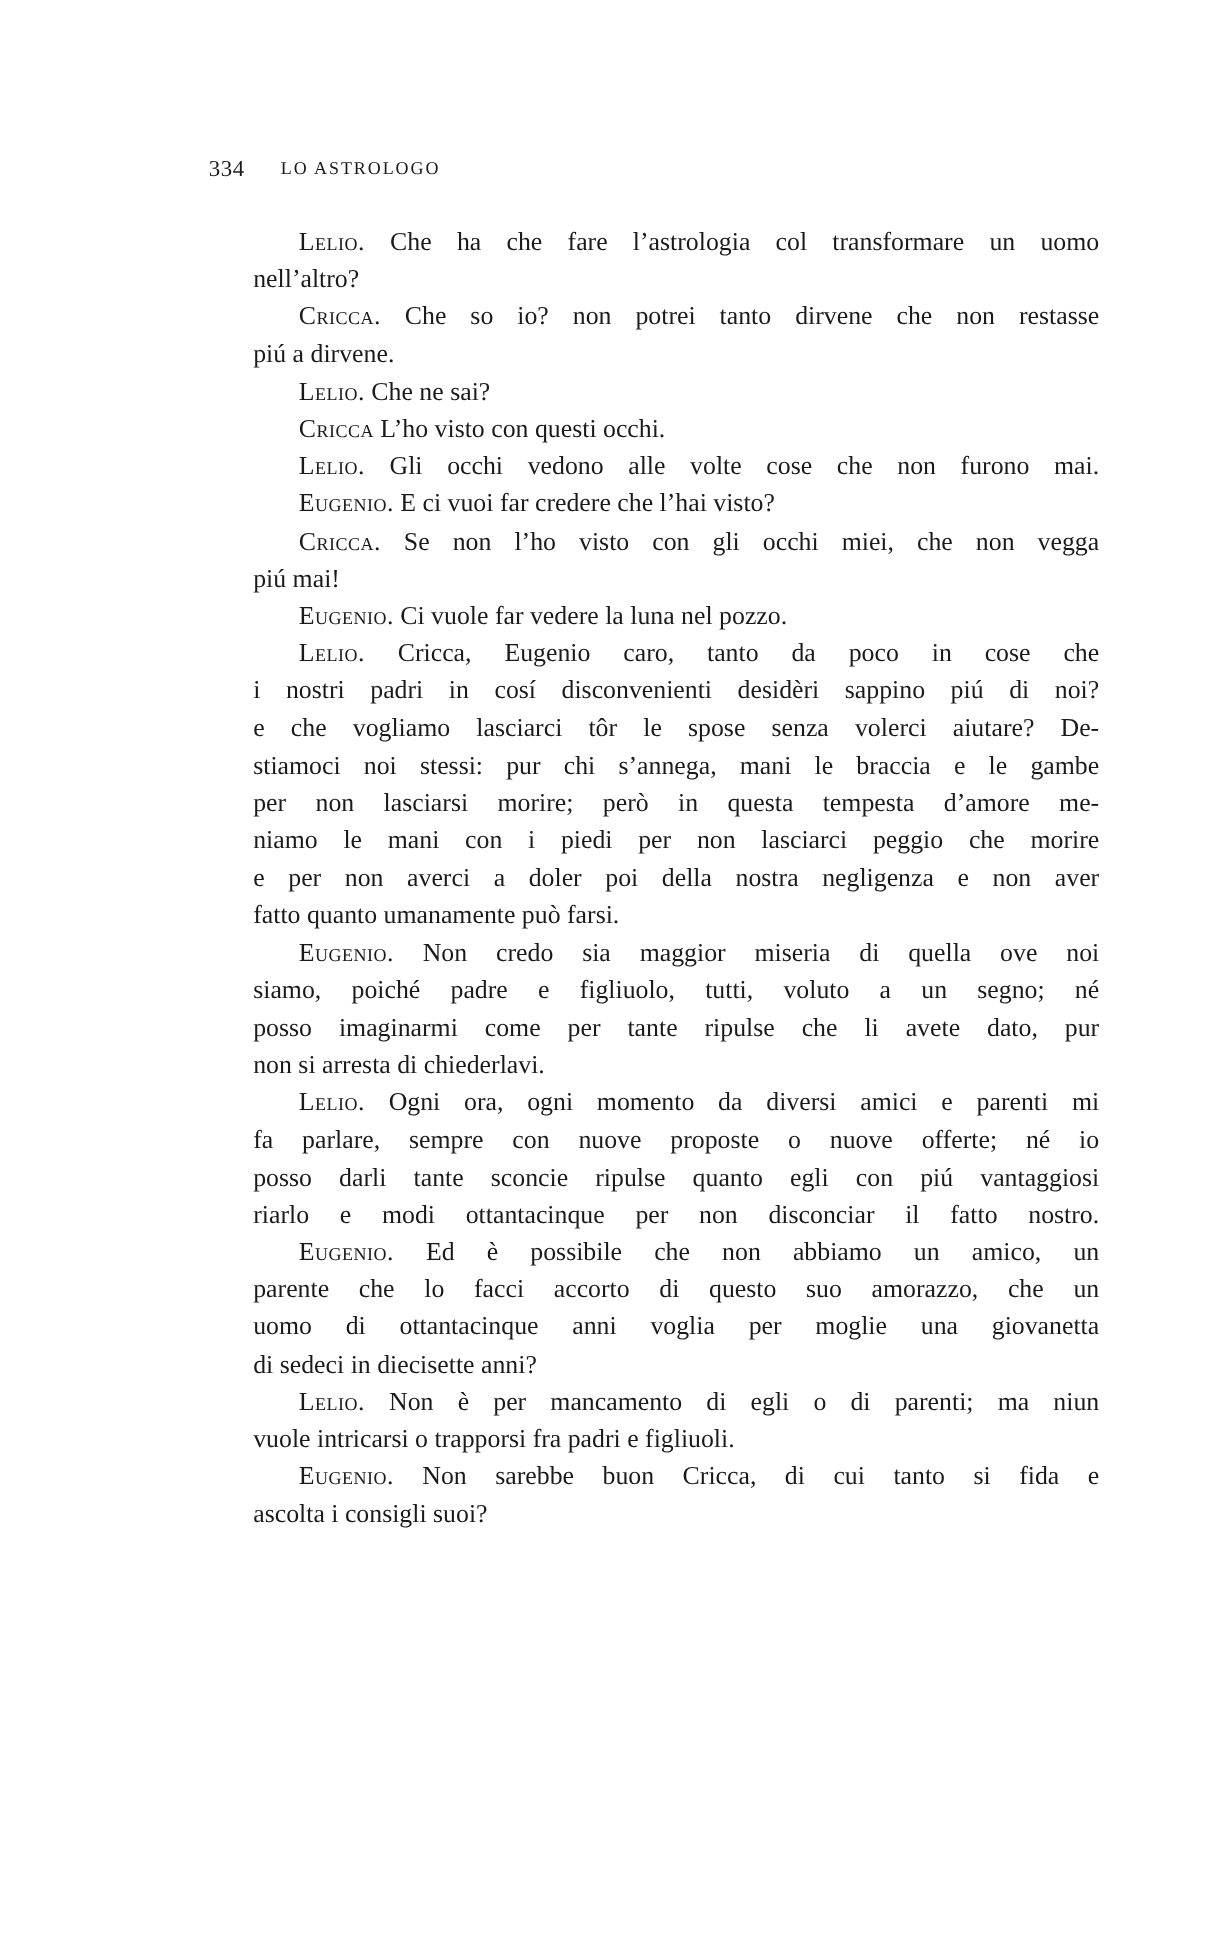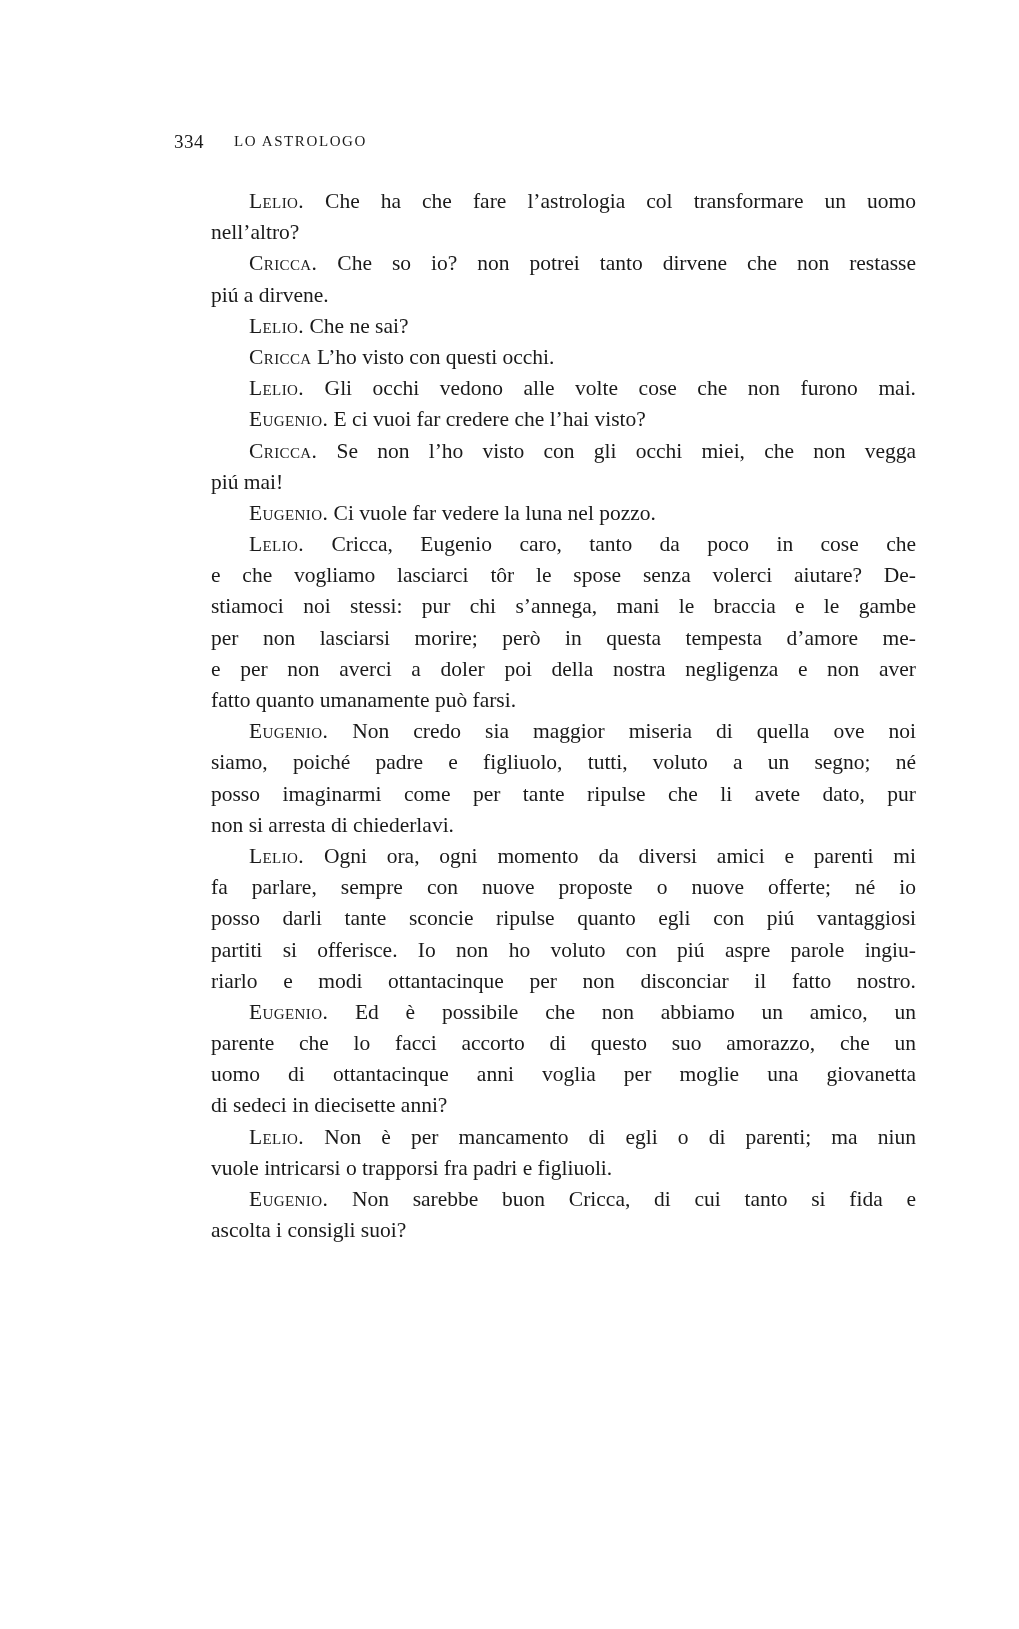--- a/index.html
+++ b/index.html
@@ -88,33 +88,34 @@
       <span class="line indent"><span class="speaker">Cricca.</span><span> Che so io? non potrei tanto dirvene che non restasse</span></span>
       <span class="line last"><span>piú a dirvene.</span></span>
       <span class="line indent last"><span class="speaker">Lelio.</span><span> Che ne sai?</span></span>
       <span class="line indent last"><span class="speaker">Cricca</span><span> L’ho visto con questi occhi.</span></span>
       <span class="line indent"><span class="speaker">Lelio.</span><span> Gli occhi vedono alle volte cose che non furono mai.</span></span>
       <span class="line indent last"><span class="speaker">Eugenio.</span><span> E ci vuoi far credere che l’hai visto?</span></span>
       <span class="line indent"><span class="speaker">Cricca.</span><span> Se non l’ho visto con gli occhi miei, che non vegga</span></span>
       <span class="line last"><span>piú mai!</span></span>
       <span class="line indent last"><span class="speaker">Eugenio.</span><span> Ci vuole far vedere la luna nel pozzo.</span></span>
       <span class="line indent"><span class="speaker">Lelio.</span><span> Cricca, Eugenio caro, tanto da poco in cose che</span></span>
+      <span class="line"><span>i nostri padri in cosí disconvenienti desidèri sappino piú di noi?</span></span>
       <span class="line"><span>e che vogliamo lasciarci tôr le spose senza volerci aiutare? De-</span></span>
       <span class="line"><span>stiamoci noi stessi: pur chi s’annega, mani le braccia e le gambe</span></span>
       <span class="line"><span>per non lasciarsi morire; però in questa tempesta d’amore me-</span></span>
+      <span class="line"><span>niamo le mani con i piedi per non lasciarci peggio che morire</span></span>
       <span class="line"><span>e per non averci a doler poi della nostra negligenza e non aver</span></span>
       <span class="line last"><span>fatto quanto umanamente può farsi.</span></span>
       <span class="line indent"><span class="speaker">Eugenio.</span><span> Non credo sia maggior miseria di quella ove noi</span></span>
       <span class="line"><span>siamo, poiché padre e figliuolo, tutti, voluto a un segno; né</span></span>
       <span class="line"><span>posso imaginarmi come per tante ripulse che li avete dato, pur</span></span>
       <span class="line last"><span>non si arresta di chiederlavi.</span></span>
       <span class="line indent"><span class="speaker">Lelio.</span><span> Ogni ora, ogni momento da diversi amici e parenti mi</span></span>
       <span class="line"><span>fa parlare, sempre con nuove proposte o nuove offerte; né io</span></span>
       <span class="line"><span>posso darli tante sconcie ripulse quanto egli con piú vantaggiosi</span></span>
-      <span class="line"><span>partiti si offerisce. Io non ho voluto con piú aspre parole ingiu-</span></span>
       <span class="line"><span>riarlo e modi ottantacinque per non disconciar il fatto nostro.</span></span>
       <span class="line indent"><span class="speaker">Eugenio.</span><span> Ed è possibile che non abbiamo un amico, un</span></span>
       <span class="line"><span>parente che lo facci accorto di questo suo amorazzo, che un</span></span>
       <span class="line"><span>uomo di ottantacinque anni voglia per moglie una giovanetta</span></span>
       <span class="line last"><span>di sedeci in diecisette anni?</span></span>
       <span class="line indent"><span class="speaker">Lelio.</span><span> Non è per mancamento di egli o di parenti; ma niun</span></span>
       <span class="line last"><span>vuole intricarsi o trapporsi fra padri e figliuoli.</span></span>
       <span class="line indent"><span class="speaker">Eugenio.</span><span> Non sarebbe buon Cricca, di cui tanto si fida e</span></span>
       <span class="line last"><span>ascolta i consigli suoi?</span></span>
     </div>

